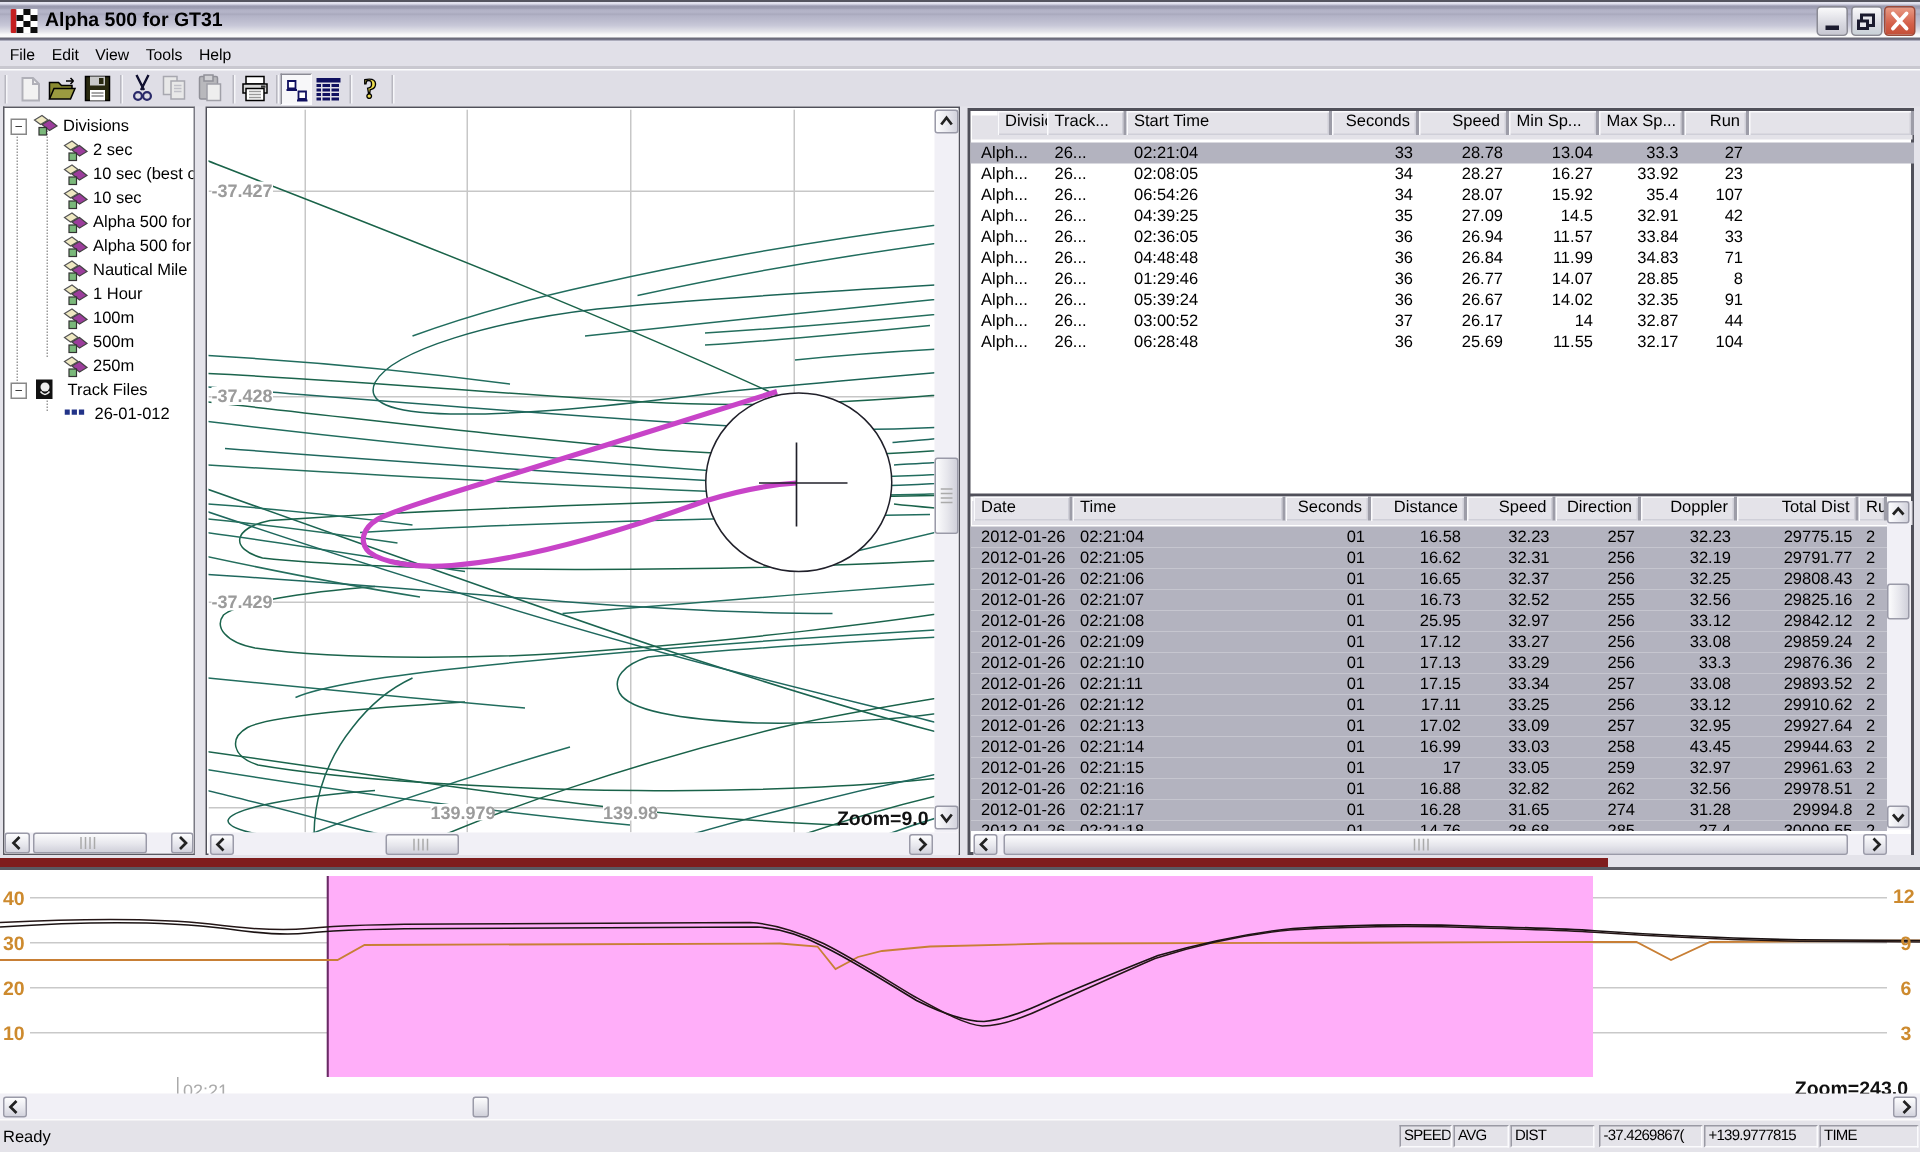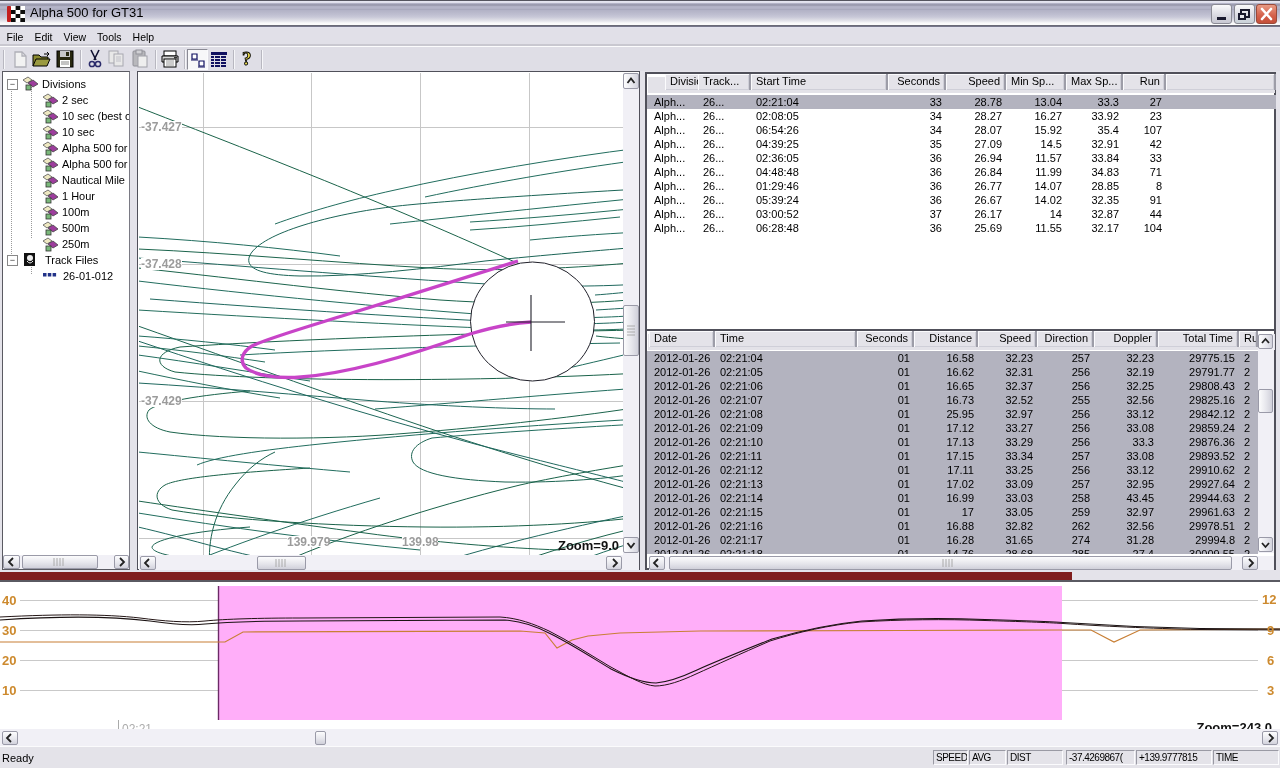--- a/index.html
+++ b/index.html
@@ -1,18 +1,18 @@
 <!DOCTYPE html>
 <html><head><meta charset="utf-8"><style>
 *{margin:0;padding:0;box-sizing:border-box}
 html,body{width:1280px;height:768px;overflow:hidden}
 body{font-family:"Liberation Sans",sans-serif;background:#e2e1e9;position:relative;font-size:11px;color:#000}
 .abs{position:absolute}
 #titlebar{left:0;top:0;width:1280px;height:28px;background:linear-gradient(#55555f 0px,#55555f 1px,#e4e4f0 1.5px,#e0e0ec 2.5px,#b3b3c7 3.5px,#9a9aae 4px,#9e9eb2 5.5px,#b1b1c5 6.5px,#b5b5c9 8px,#a9a9bd 9.5px,#b3b3c7 10.5px,#bdbdcf 14px,#c8c8d8 17px,#e4e4ea 21px,#f9f9f9 23px,#fcfcfc 24.5px,#6a6a76 25.5px,#76768a 26.5px,#e2e2ec 27.5px)}
-#titletxt{left:30px;top:5px;font-size:13px;font-weight:normal;color:#000}
+#titletxt{left:30px;top:5px;font-size:13px;font-weight:bold;color:#000}
 .winbtn{top:4px;width:21px;height:20px;border-radius:3px;border:1px solid #8a8a94}
 #menubar{left:0;top:28px;width:1280px;height:18px;background:#e1e0e8}
 #menubar span{display:inline-block;margin-top:1px;padding:0 5.5px;font-size:10.5px;line-height:16px}
 #toolbar{left:0;top:46px;width:1280px;height:25px;background:#dfdee6;border-top:1px solid #fcfcfd;box-shadow:0 -2px 0 #c9c8d0}
 .tbsep{position:absolute;top:3px;width:2px;height:19px;border-left:1px solid #b8b7c0;border-right:1px solid #f6f6f9}
 #client{left:0;top:71px;width:1280px;height:697px;background:#e4e3ea}
 
 #tree{left:2px;top:0px;width:128px;height:499px;background:#fff;border:1px solid #5a5a62;border-right:1px solid #7a7a84;overflow:hidden}
 .trow{position:absolute;height:16px;white-space:nowrap;font-size:11px;line-height:16px}
 #mappanel{left:137px;top:0px;width:503px;height:499px;background:#fff;border:1px solid #50505a}
@@ -25,21 +25,21 @@
 .dc{position:absolute;top:0;height:14px;overflow:hidden}
 .dr{text-align:right;padding-right:4px}.dl{padding-left:5px}
 .sel{background:#b3b3bf}
 
 .sbtrack{position:absolute;background:#f1f0f6}
 .sbbtn{position:absolute;background:linear-gradient(#fdfdfe,#e8e8ee 55%,#d3d3dd);border:1px solid #9a9aa8;border-radius:2px}
 .sbbtnv{background:linear-gradient(90deg,#fdfdfe,#e8e8ee 55%,#d3d3dd)}
 .sbthumb{position:absolute;background:linear-gradient(#fcfcfd,#e6e6ec 55%,#d0d0da);border:1px solid #9a9aa8;border-radius:2px}
 .sbthumbv{background:linear-gradient(90deg,#fcfcfd,#e6e6ec 55%,#d0d0da)}
 
-#graph{left:0;top:572px;width:1072px;height:157px;background:#bef264;border-top:8px solid #7f1d1d}
+#graph{left:0;top:572px;width:1072px;height:157px;background:#bef264;border-top:6px solid #7f1d1d}
 #gscroll{left:0;top:729px;width:1280px;height:17px;background:#f1f0f6}
 #statusbar{left:0;top:746px;width:1280px;height:22px;background:#e4e3e9;border-top:1px solid #fbfbfc;font-size:11px}
 .stbox{position:absolute;top:3px;height:15px;border:1px solid;border-color:#9a9aa4 #fbfbfd #fbfbfd #9a9aa4;padding:1px 1px 1px 2px;font-size:10px;letter-spacing:-0.5px;line-height:11px;overflow:hidden;white-space:nowrap}
 </style></head><body>
 <div class="abs" id="titlebar"></div>
 <div class="abs" id="titleicon" style="left:7px;top:4px;width:19px;height:19px">
 <svg width="19" height="19">
       <rect x="0" y="2" width="4" height="16" rx="1" fill="#c41f1f"></rect>
       <rect x="4" y="2" width="14" height="16" fill="#fff"></rect>
       <g fill="#0d0d0d">
@@ -457,21 +457,21 @@
     </div>
 <div class="abs" id="rbot">
       <div class="hdrrow" style="width:627px;height:16px;top:3px;left:1px"></div>
       <div class="hcell hl" style="left:2px;width:66px">Date</div>
       <div class="hcell hl" style="left:68px;width:142px">Time</div>
       <div class="hcell hr" style="left:210px;width:57px">Seconds</div>
       <div class="hcell hr" style="left:267px;width:64px">Distance</div>
       <div class="hcell hr" style="left:331px;width:59px">Speed</div>
       <div class="hcell hr" style="left:390px;width:57px">Direction</div>
       <div class="hcell hr" style="left:447px;width:64px">Doppler</div>
-      <div class="hcell hr" style="left:511px;width:81px">Total Time</div>
+      <div class="hcell hr" style="left:511px;width:81px">Total Dist</div>
       <div class="hcell hl" style="left:592px;width:19px">Ru</div>
       <div class="drow sel" style="left:0;top:20px;width:611px">
         <span class="dc dl" style="left:2px;width:66px">2012-01-26</span>
         <span class="dc dl" style="left:68px;width:142px">02:21:04</span>
         <span class="dc dr" style="left:210px;width:57px">01</span>
         <span class="dc dr" style="left:267px;width:64px">16.58</span>
         <span class="dc dr" style="left:331px;width:59px">32.23</span>
         <span class="dc dr" style="left:390px;width:57px">257</span>
         <span class="dc dr" style="left:447px;width:64px">32.23</span>
         <span class="dc dr" style="left:511px;width:81px">29775.15</span>

